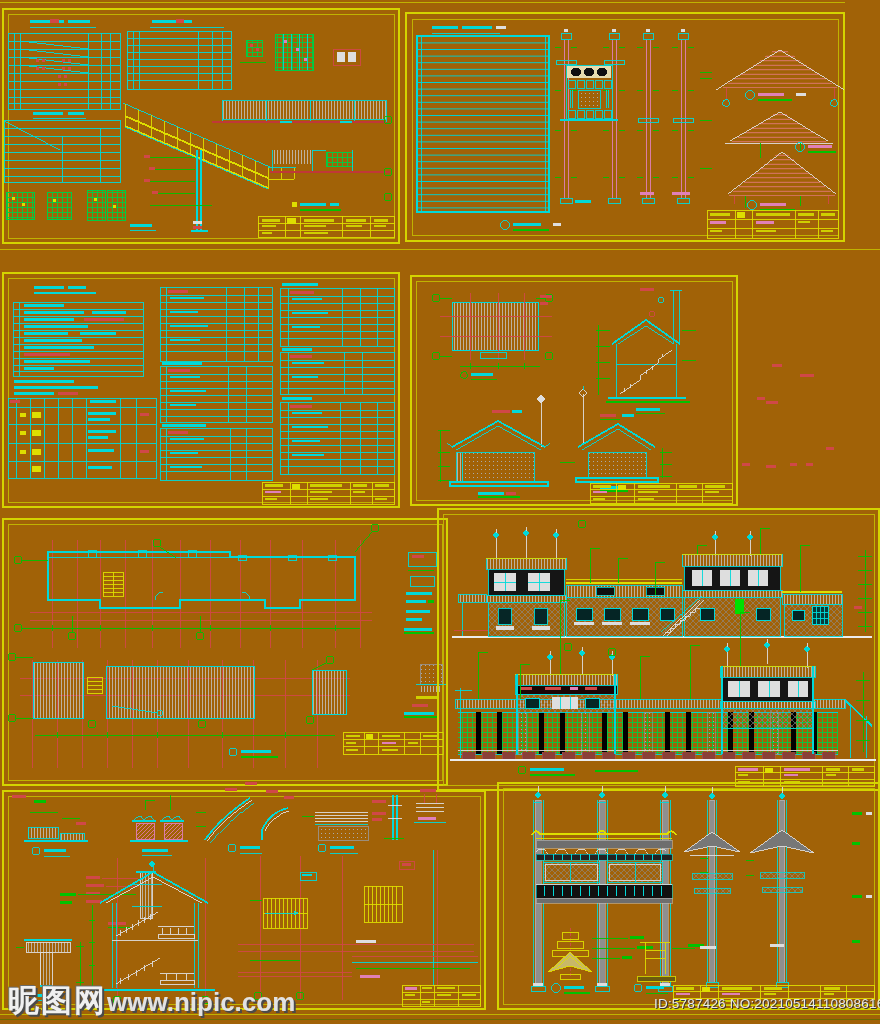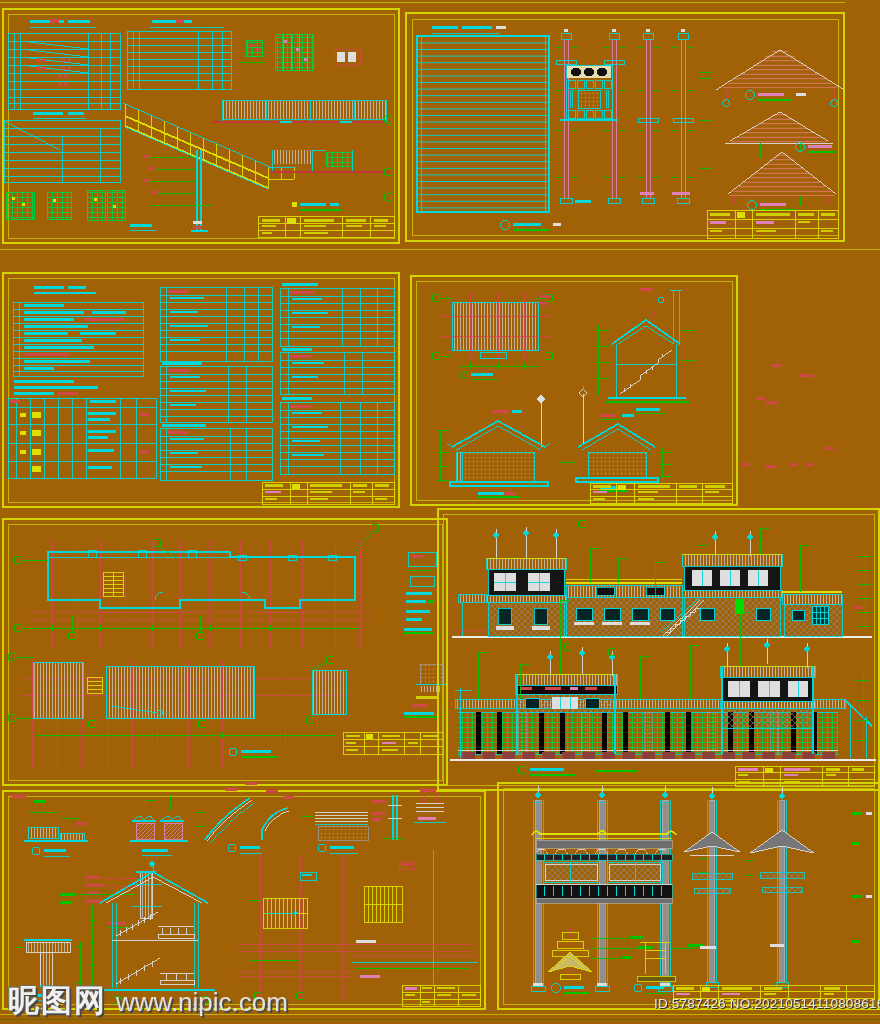--- a/index.html
+++ b/index.html
@@ -18,21 +18,21 @@
   .w{stroke:#dedede;fill:none;stroke-width:.9}
   .w2{stroke:#ececec;fill:none;stroke-width:1.6}
   .y{stroke:#dede00;fill:none;stroke-width:.9}
   .y2{stroke:#dede00;fill:none;stroke-width:1.8}
   .fc{fill:#00d9d9}.fg{fill:#00c300}.fr{fill:#d04848}.fp{fill:#e080b8}
   .fw{fill:#dedede}.fy{fill:#dede00}.ty{fill:#cfcf00}.fcr{fill:#e6dcae}
   #watermark{position:absolute;left:8px;top:980px;display:flex;align-items:baseline;
     color:#eee;z-index:30;white-space:nowrap;}
   #watermark .logo{font-size:31px;font-weight:700;letter-spacing:2px;color:#f0f0f0;
     text-shadow:2px 2px 0 #4a4a4a, -1px -1px 0 #6a6a6a;}
-  #watermark .url{font-size:26px;font-weight:400;margin-left:9px;color:#e2e2e2;
+  #watermark .url{font-size:26px;font-weight:700;color:#e2e2e2;
     text-shadow:2px 2px 0 #4a4a4a;}
   #image-id{position:absolute;left:654px;top:996px;font-size:13.5px;color:#e8e8e8;
     z-index:30;letter-spacing:.2px;text-shadow:1px 1px 0 #333;white-space:nowrap;}
 </style>
 </head>
 <body>
 
 <div id="stage">
 <svg width="880" height="1024" viewBox="0 0 880 1024" shape-rendering="crispEdges">
 <defs>

